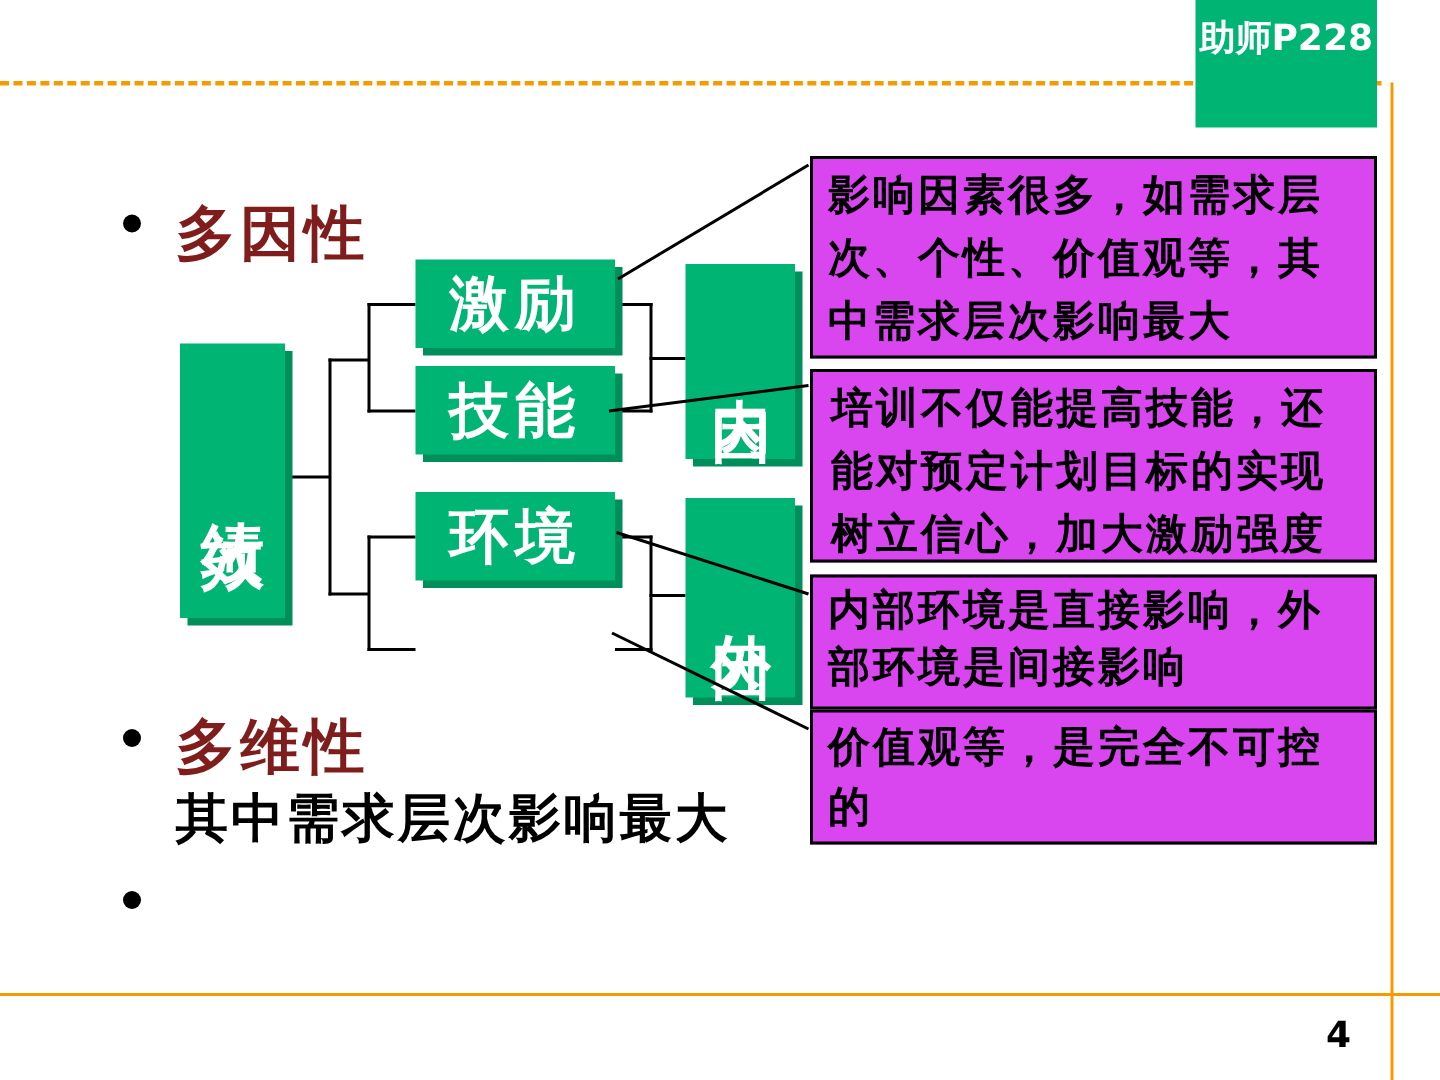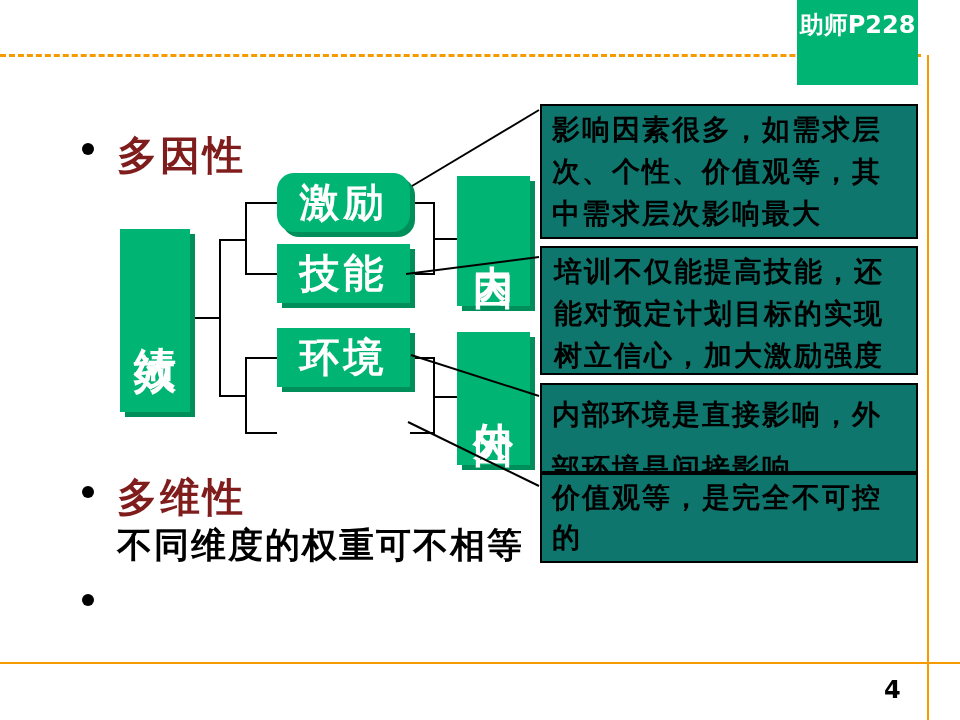--- a/index.html
+++ b/index.html
@@ -23,21 +23,21 @@
   .stxt { position:absolute; color:#000; font-weight:bold; font-size:35px; letter-spacing:2px; white-space:nowrap; }
   
   .gbox { position:absolute; background:#00B473; color:#fff; font-weight:bold;
     display:flex; align-items:center; justify-content:center;
     box-shadow:5px 5px 0 #008F5A; z-index:2; }
   .gbox.h { font-size:40px; letter-spacing:4px; }
   .vtext { writing-mode:vertical-rl; text-orientation:upright; font-size:42px; letter-spacing:8px; line-height:1; }
   
   .ln { position:absolute; background:#000; z-index:1; }
   
-  .note { position:absolute; left:540px; width:378px; background:#0f766e;
+  .note { position:absolute; left:540px; width:378px; background:#d946ef;
     border:2px solid #000; box-sizing:border-box; color:#000;
     font-weight:bold; font-size:28px; line-height:42px; letter-spacing:2px;
     padding:3px 10px; overflow:hidden; z-index:3; }
   .pageno { position:absolute; left:884px; top:676px; font-size:24px; font-weight:bold; color:#000; }
   svg.overlay { position:absolute; left:0; top:0; z-index:2; pointer-events:none; }
 </style>
 </head>
 <body>
 
 <div id="slide">
@@ -46,28 +46,28 @@
   <div class="v-orange"></div>
   <div class="h-orange"></div>
 
   <div class="badge">助师P228</div>
 
   <div class="dot" style="left:82px; top:143px;"></div>
   <div class="btxt" style="left:117px; top:128px;">多因性</div>
 
   <div class="dot" style="left:82px; top:486px;"></div>
   <div class="btxt" style="left:117px; top:470px;text-align:right;">多维性</div>
-  <div class="stxt" style="left:117px; top:522px;">不同维度的权重可不相等</div>
+  <div class="stxt" style="left:117px; top:522px;">其中需求层次影响最大</div>
 
   <div class="dot" style="left:82px; top:594px;"></div>
 
   <div class="gbox" style="left:120px; top:229px; width:70px; height:183px;">
     <span class="vtext">绩效</span>
   </div>
-  <div class="gbox h" style="left:277px; top:173px; width:133px; height:59px;border-radius:17px;">
+  <div class="gbox h" style="left:277px; top:173px; width:133px; height:59px;">
     <span>激励</span>
   </div>
   <div class="gbox h" style="left:277px; top:244px; width:133px; height:59px;">
     <span>技能</span>
   </div>
   <div class="gbox h" style="left:277px; top:328px; width:133px; height:59px;">
     <span>环境</span>
   </div>
   <div class="gbox" style="left:457px; top:176px; width:73px; height:130px;">
     <span class="vtext" style="font-size:40px;">内因</span>
@@ -98,18 +98,18 @@
 
   <svg class="overlay" width="960" height="720">
     <line x1="412" y1="186" x2="539" y2="110" stroke="#000" stroke-width="2"></line>
     <line x1="406" y1="274" x2="539" y2="257" stroke="#000" stroke-width="2"></line>
     <line x1="411" y1="355" x2="539" y2="396" stroke="#000" stroke-width="2"></line>
     <line x1="408" y1="422" x2="539" y2="486" stroke="#000" stroke-width="2"></line>
   </svg>
 
   <div class="note" style="top:104px; height:135px;">影响因素很多，如需求层次、个性、价值观等，其中需求层次影响最大</div>
   <div class="note" style="top:246px; height:129px;padding-left:12px;">培训不仅能提高技能，还能对预定计划目标的实现树立信心，加大激励强度</div>
-  <div class="note" style="top:383px; height:90px; line-height:54px;">内部环境是直接影响，外部环境是间接影响</div>
+  <div class="note" style="top:383px; height:90px; line-height:38px;">内部环境是直接影响，外部环境是间接影响</div>
   <div class="note" style="top:473px; height:90px; line-height:40px;">价值观等，是完全不可控的</div>
 
   <div class="pageno">4</div>
 
 </div>
 
 </body></html>

